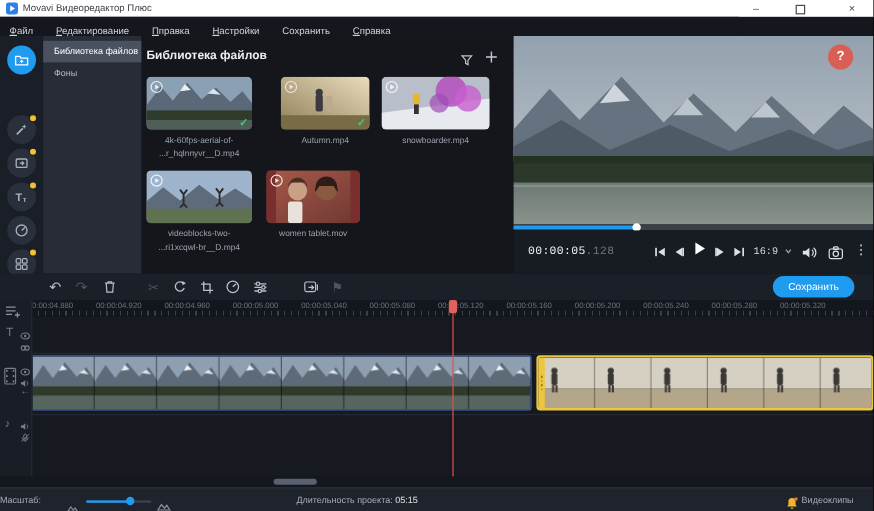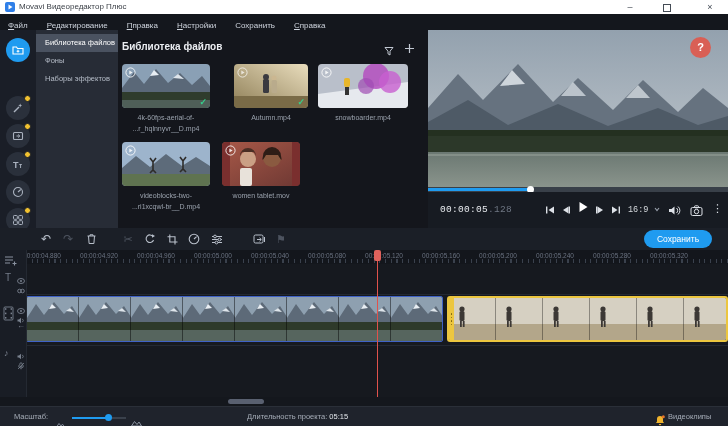--- a/index.html
+++ b/index.html
@@ -149,21 +149,20 @@
           <rect x="1.5" y="6.7" width="3.8" height="3.8" rx="0.8" fill="none" stroke="#aab2bf"></rect>
           <rect x="6.7" y="6.7" width="3.8" height="3.8" rx="0.8" fill="none" stroke="#aab2bf"></rect>
         </svg>
       <span class="badge"></span>
     </div>
   </div>
 
   <div class="abs nav">
     <div class="nav-item sel">Библиотека файлов</div>
     <div class="nav-item">Фоны</div>
-    <div class="nav-item">Наборы эффектов</div>
   </div>
 
   <div class="abs libmain">
     <div class="abs" style="left:4px;top:11px;font-size:10px;font-weight:bold;color:#eceef2;">Библиотека файлов</div>
     <div class="abs" style="left:266px;top:12px;">
       <svg width="10" height="10" viewBox="0 0 10 10">
           <path d="M1,1.5 h8 L6,5.2 V9 L4,7.8 V5.2 Z" fill="none" stroke="#c2c8d2" stroke-width="1"></path>
         </svg>
     </div>
     <div class="abs" style="left:286px;top:10px;">
@@ -508,21 +507,21 @@
         </svg></span>
   </div>
 
   <div class="abs playhead-cap"></div>
   <div class="abs playhead-line"></div>
 
   <div class="abs hscroll">
     <div class="hthumb"></div>
   </div>
   <div class="abs statusbar">
-    <span class="stext" style="left:14px;">Масштаб:</span>
+    <span class="stext" style="left:0;">Масштаб:</span>
     <span class="abs" style="left:56px;top:7px;"><svg width="9" height="7" viewBox="0 0 9 7">
           <polygon points="0.5,6 3,2.5 5,5 6.5,3.2 8.5,6" fill="none" stroke="#8a92a0" stroke-width=".9"></polygon>
         </svg></span>
     <div class="zslider">
       <div class="zfill" style="width: 66%;"></div>
       <div class="zdot" style="left: 66%;"></div>
     </div>
     <span class="abs" style="left:131px;top:6px;"><svg width="11" height="8" viewBox="0 0 11 8">
           <polygon points="0.5,7 3.5,2.5 6,5.5 8,3 10.5,7" fill="none" stroke="#8a92a0" stroke-width="1"></polygon>
         </svg></span>

